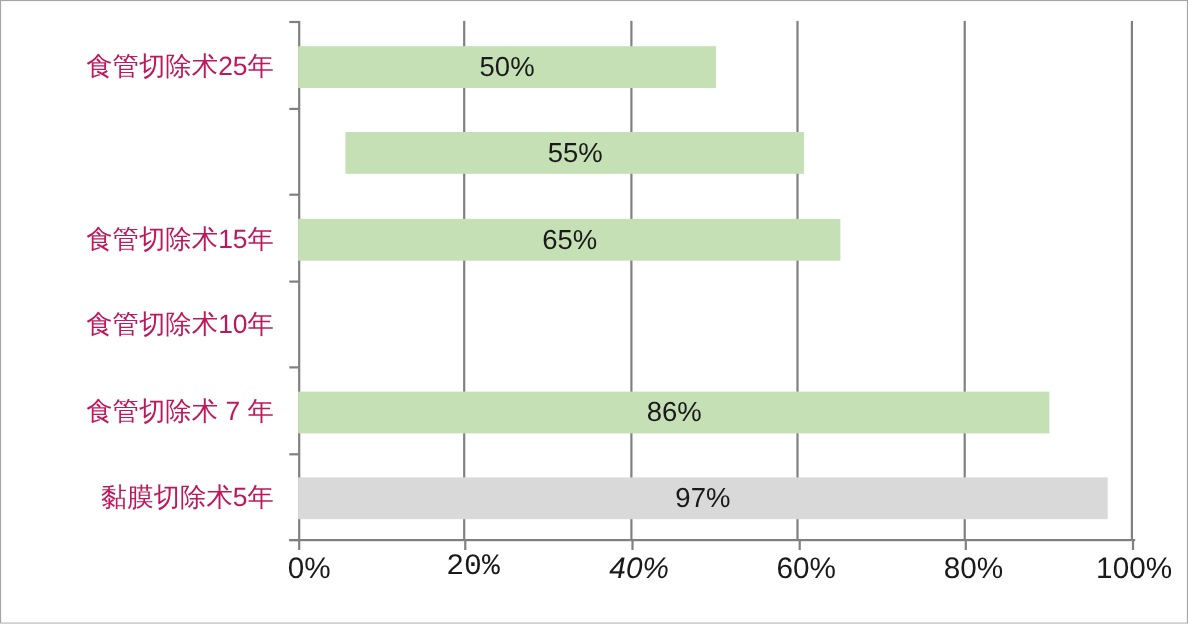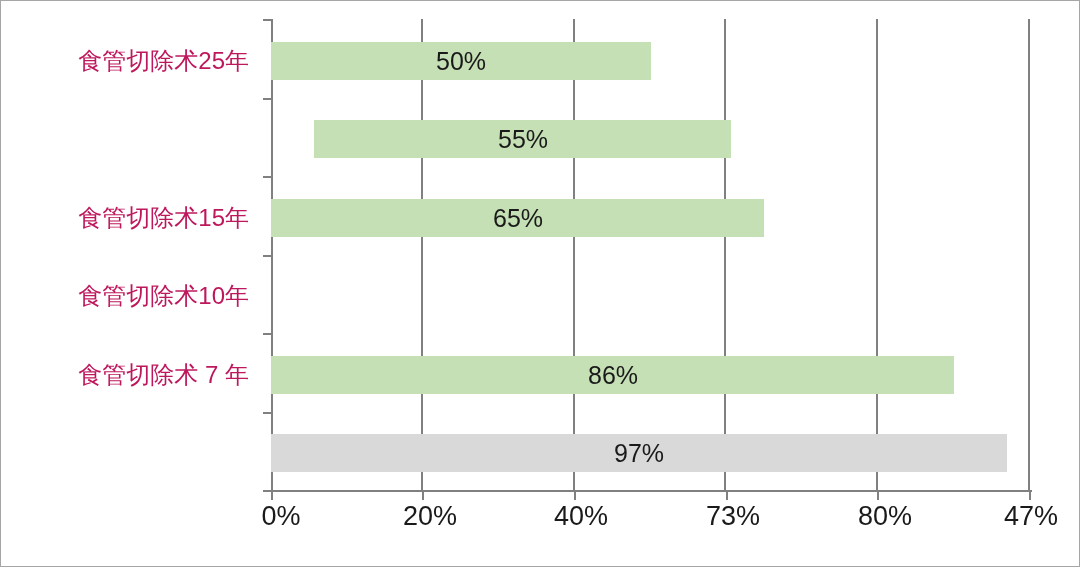--- a/index.html
+++ b/index.html
@@ -200,24 +200,25 @@
   <div class="bar-row" style="top:433px; left:270px; width:759px;">
     <div class="bar grey" style="width: 736px; background: rgb(217, 217, 217);"></div>
     <div class="bar-label" style="left:368px;">97%</div>
   </div>
 
   <div class="cat-labels-col">
     <div class="cat-label" style="top:41px;">食管切除术25年</div>
     <div class="cat-label" style="top:198px;">食管切除术15年</div>
     <div class="cat-label" style="top:276px;margin-left:32px;">食管切除术10年</div>
     <div class="cat-label" style="top:355px;">食管切除术 7 年</div>
+    <div class="cat-label" style="top:433px;">黏膜切除术5年</div>
   </div>
 
   <div class="x-axis-labels">
     <div class="x-label" style="left:280px;">0%</div>
-    <div class="x-label" style="left:429px;">20%</div>
-    <div class="x-label" style="left:580px;">40%</div>
-    <div class="x-label" style="left:732px;">73%</div>
+    <div class="x-label" style="left:429px;font-family:Liberation Mono, monospace;">20%</div>
+    <div class="x-label" style="left:580px;font-style:italic;">40%</div>
+    <div class="x-label" style="left:732px;">60%</div>
     <div class="x-label" style="left:884px;">80%</div>
-    <div class="x-label" style="left:1030px;">47%</div>
+    <div class="x-label" style="left:1030px;">100%</div>
   </div>
 
 </div>
 
 </body></html>

